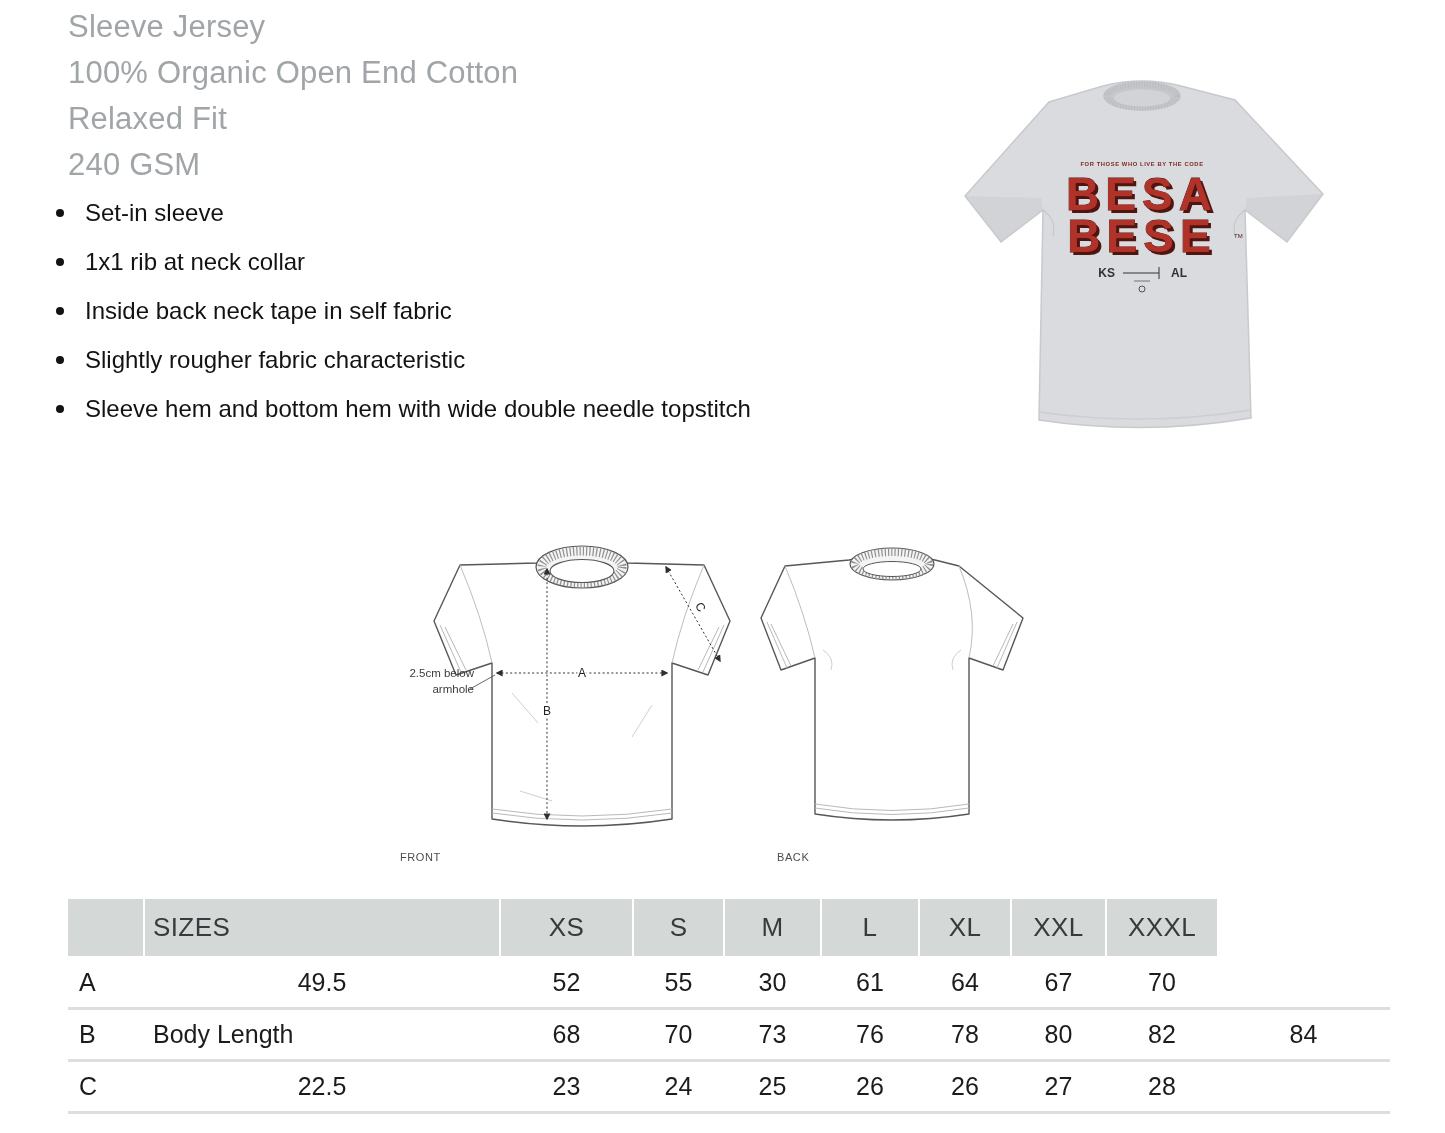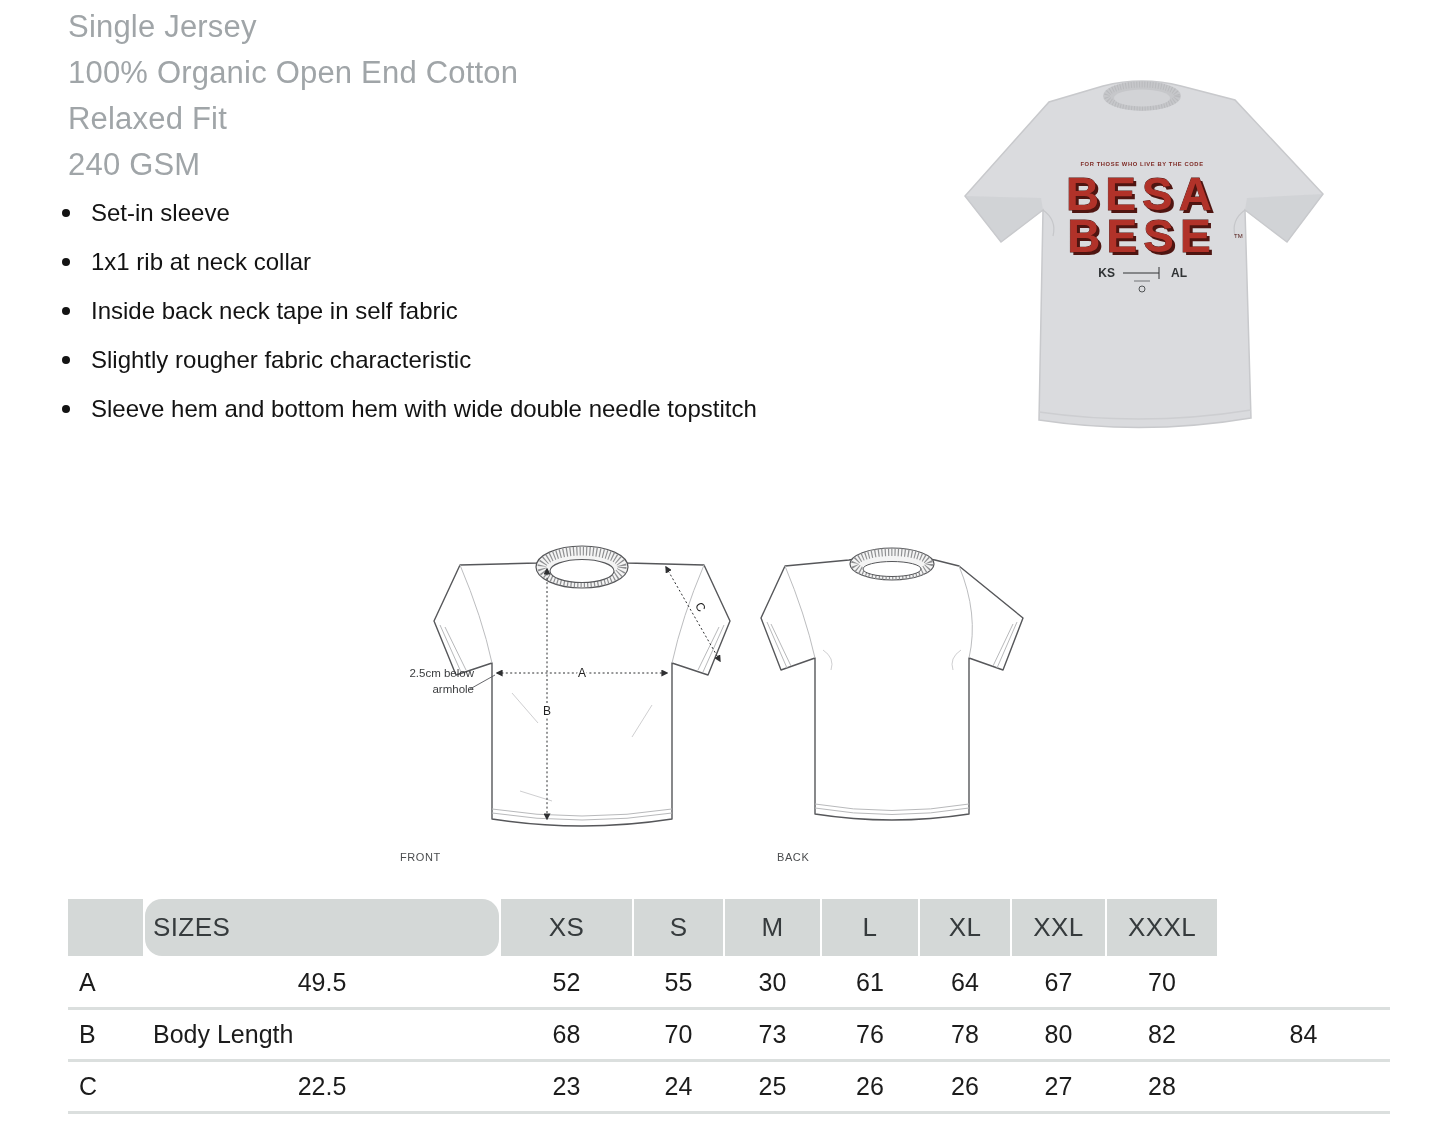--- a/index.html
+++ b/index.html
@@ -3,21 +3,21 @@
 <meta charset="utf-8">
 <style>
   html,body{margin:0;padding:0;background:#fff;}
   .page{
     position:relative;width:1445px;height:1133px;background:#fff;overflow:hidden;
     font-family:"Liberation Sans","DejaVu Sans",sans-serif;
   }
   
   .specs{position:absolute;left:68px;top:4px;color:#a0a5a8;font-size:31px;line-height:46px;font-weight:400;letter-spacing:.2px;}
   
-  .features{position:absolute;left:62px;top:198px;list-style:none;margin:0;padding:0;font-size:24px;color:#131313;}
+  .features{position:absolute;left:56px;top:198px;list-style:none;margin:0;padding:0;font-size:24px;color:#131313;}
   .features li{display:flex;align-items:center;height:30px;margin-bottom:19px;}
   .features .dot{width:8px;height:8px;border-radius:50%;background:#131313;margin-right:21px;flex:0 0 auto;}
   
   .photo{position:absolute;left:945px;top:46px;margin:0;}
   
   .front-svg{position:absolute;left:400px;top:543px;}
   .back-svg{position:absolute;left:737px;top:546px;}
   .annotation{position:absolute;left:394px;top:666px;width:80px;text-align:right;
     font-size:11.5px;line-height:1.35;color:#3a3c3e;}
   .caption{position:absolute;top:851px;font-size:11px;letter-spacing:.6px;color:#4a4c4e;text-align:left;}
@@ -25,31 +25,31 @@
   .caption.back{left:777px;width:310px;}
   
   .tbl{position:absolute;left:68px;top:899px;width:1322px;}
   .tr{display:grid;grid-template-columns:75px 354px 131px 89px 95px 96px 90px 93px 110px 169px;column-gap:2px;align-items:center;}
   .tr.head{height:57px;font-size:26px;color:#363b3d;letter-spacing:.4px;}
   .tr.head>div{background:#d4d8d7;height:100%;display:flex;align-items:center;justify-content:center;}
   .tr.head>.c-label{justify-content:flex-start;padding-left:8px;box-sizing:border-box;}
   .tr.row{height:49px;border-bottom:3px solid #dbdfde;font-size:25px;color:#1c1c1c;}
   .tr.row:nth-of-type(2){margin-top:2px;}
   .c-letter{padding-left:11px;}
-  .c-label{padding-left:8px;border-radius:17px;}
+  .c-label{padding-left:8px;}
   .c-val{text-align:center;}
   svg text{font-family:"Liberation Sans","DejaVu Sans",sans-serif;}
 </style>
 </head>
 <body>
 
 <div class="page">
 
   <header class="specs">
-    <div>Single Jersey</div>
+    <div>Sleeve Jersey</div>
     <div>100% Organic Open End Cotton</div>
     <div>Relaxed Fit</div>
     <div>240 GSM</div>
   </header>
 
   <ul class="features">
     <li>
         <span class="dot"></span>
         <span>Set-in sleeve</span>
       </li>

